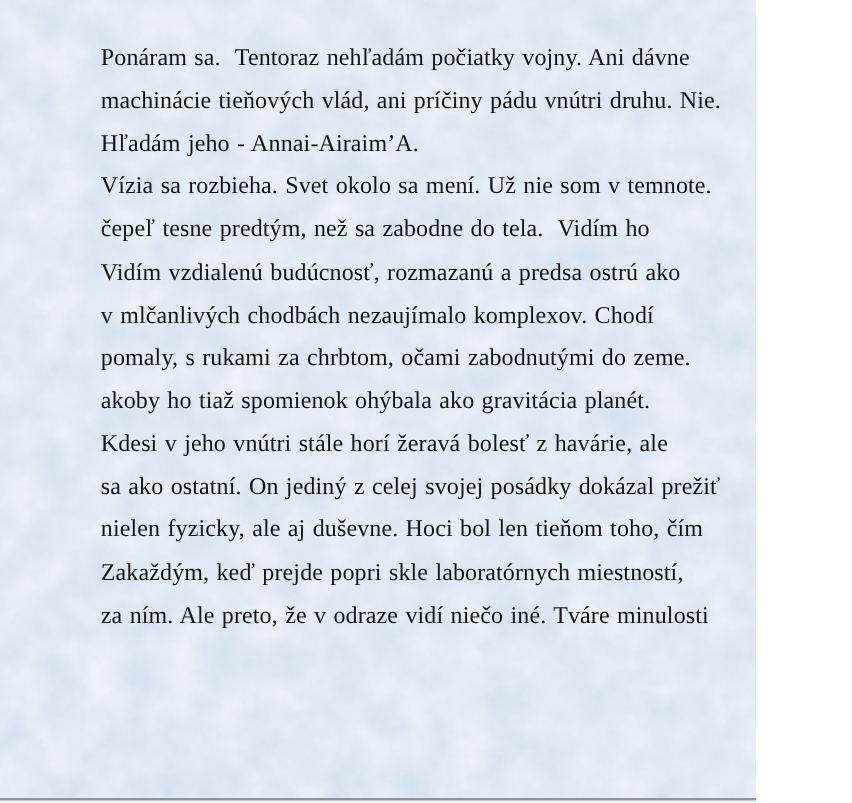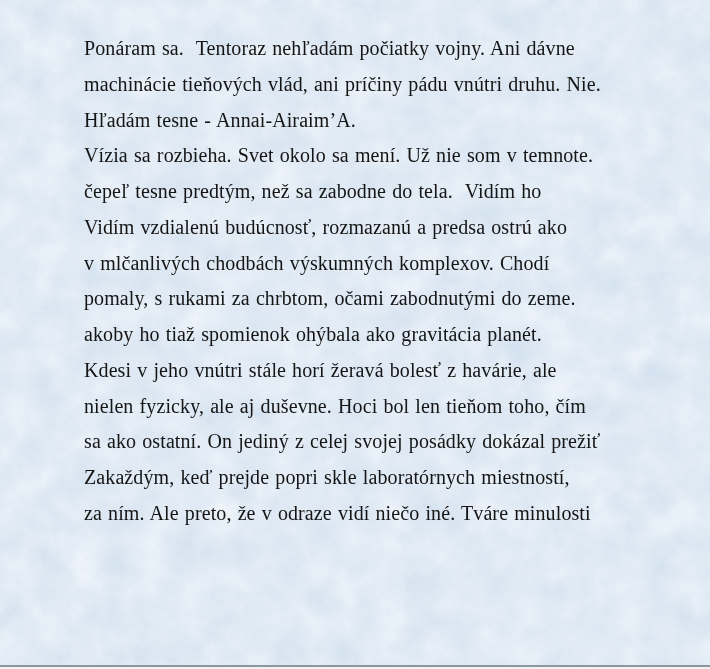--- a/index.html
+++ b/index.html
@@ -1,21 +1,21 @@
 <!DOCTYPE html>
 <html lang="sk"><head>
 <meta charset="utf-8">
 <style>
   html, body {
     margin: 0;
     padding: 0;
   }
   .screen {
     position: relative;
-    width: 710px;
+    width: 630px;
     height: 669px;
     overflow: hidden;
     background: #d3e1ef;
     font-family: "Liberation Serif", "DejaVu Serif", serif;
   }
   .paper-texture {
     position: absolute;
     left: 0;
     top: 0;
     width: 710px;
@@ -72,29 +72,29 @@
       </filter>
     </defs>
     <rect width="710" height="667" fill="#d3e1ef"></rect>
     <rect width="710" height="667" filter="url(#grain)" opacity="0.55"></rect>
     <rect width="710" height="667" filter="url(#mottle)" opacity="0.85"></rect>
   </svg>
 
   <div class="text-block">
     <div class="text-line">Ponáram sa.  Tentoraz nehľadám počiatky vojny. Ani dávne</div>
     <div class="text-line">machinácie tieňových vlád, ani príčiny pádu vnútri druhu. Nie.</div>
-    <div class="text-line">Hľadám tesne - Annai-Airaim’A.</div>
+    <div class="text-line">Hľadám jeho - Annai-Airaim’A.</div>
     <div class="text-line">Vízia sa rozbieha. Svet okolo sa mení. Už nie som v temnote.</div>
     <div class="text-line">čepeľ tesne predtým, než sa zabodne do tela.  Vidím ho</div>
     <div class="text-line">Vidím vzdialenú budúcnosť, rozmazanú a predsa ostrú ako</div>
-    <div class="text-line">v mlčanlivých chodbách výskumných komplexov. Chodí</div>
+    <div class="text-line">v mlčanlivých chodbách nezaujímalo komplexov. Chodí</div>
     <div class="text-line">pomaly, s rukami za chrbtom, očami zabodnutými do zeme.</div>
     <div class="text-line">akoby ho tiaž spomienok ohýbala ako gravitácia planét.</div>
     <div class="text-line">Kdesi v jeho vnútri stále horí žeravá bolesť z havárie, ale</div>
+    <div class="text-line">sa ako ostatní. On jediný z celej svojej posádky dokázal prežiť</div>
     <div class="text-line">nielen fyzicky, ale aj duševne. Hoci bol len tieňom toho, čím</div>
-    <div class="text-line">sa ako ostatní. On jediný z celej svojej posádky dokázal prežiť</div>
     <div class="text-line">Zakaždým, keď prejde popri skle laboratórnych miestností,</div>
     <div class="text-line">za ním. Ale preto, že v odraze vidí niečo iné. Tváre minulosti</div>
   </div>
 
   <div class="page-edge"></div>
 
 </div>
 
 </body></html>

